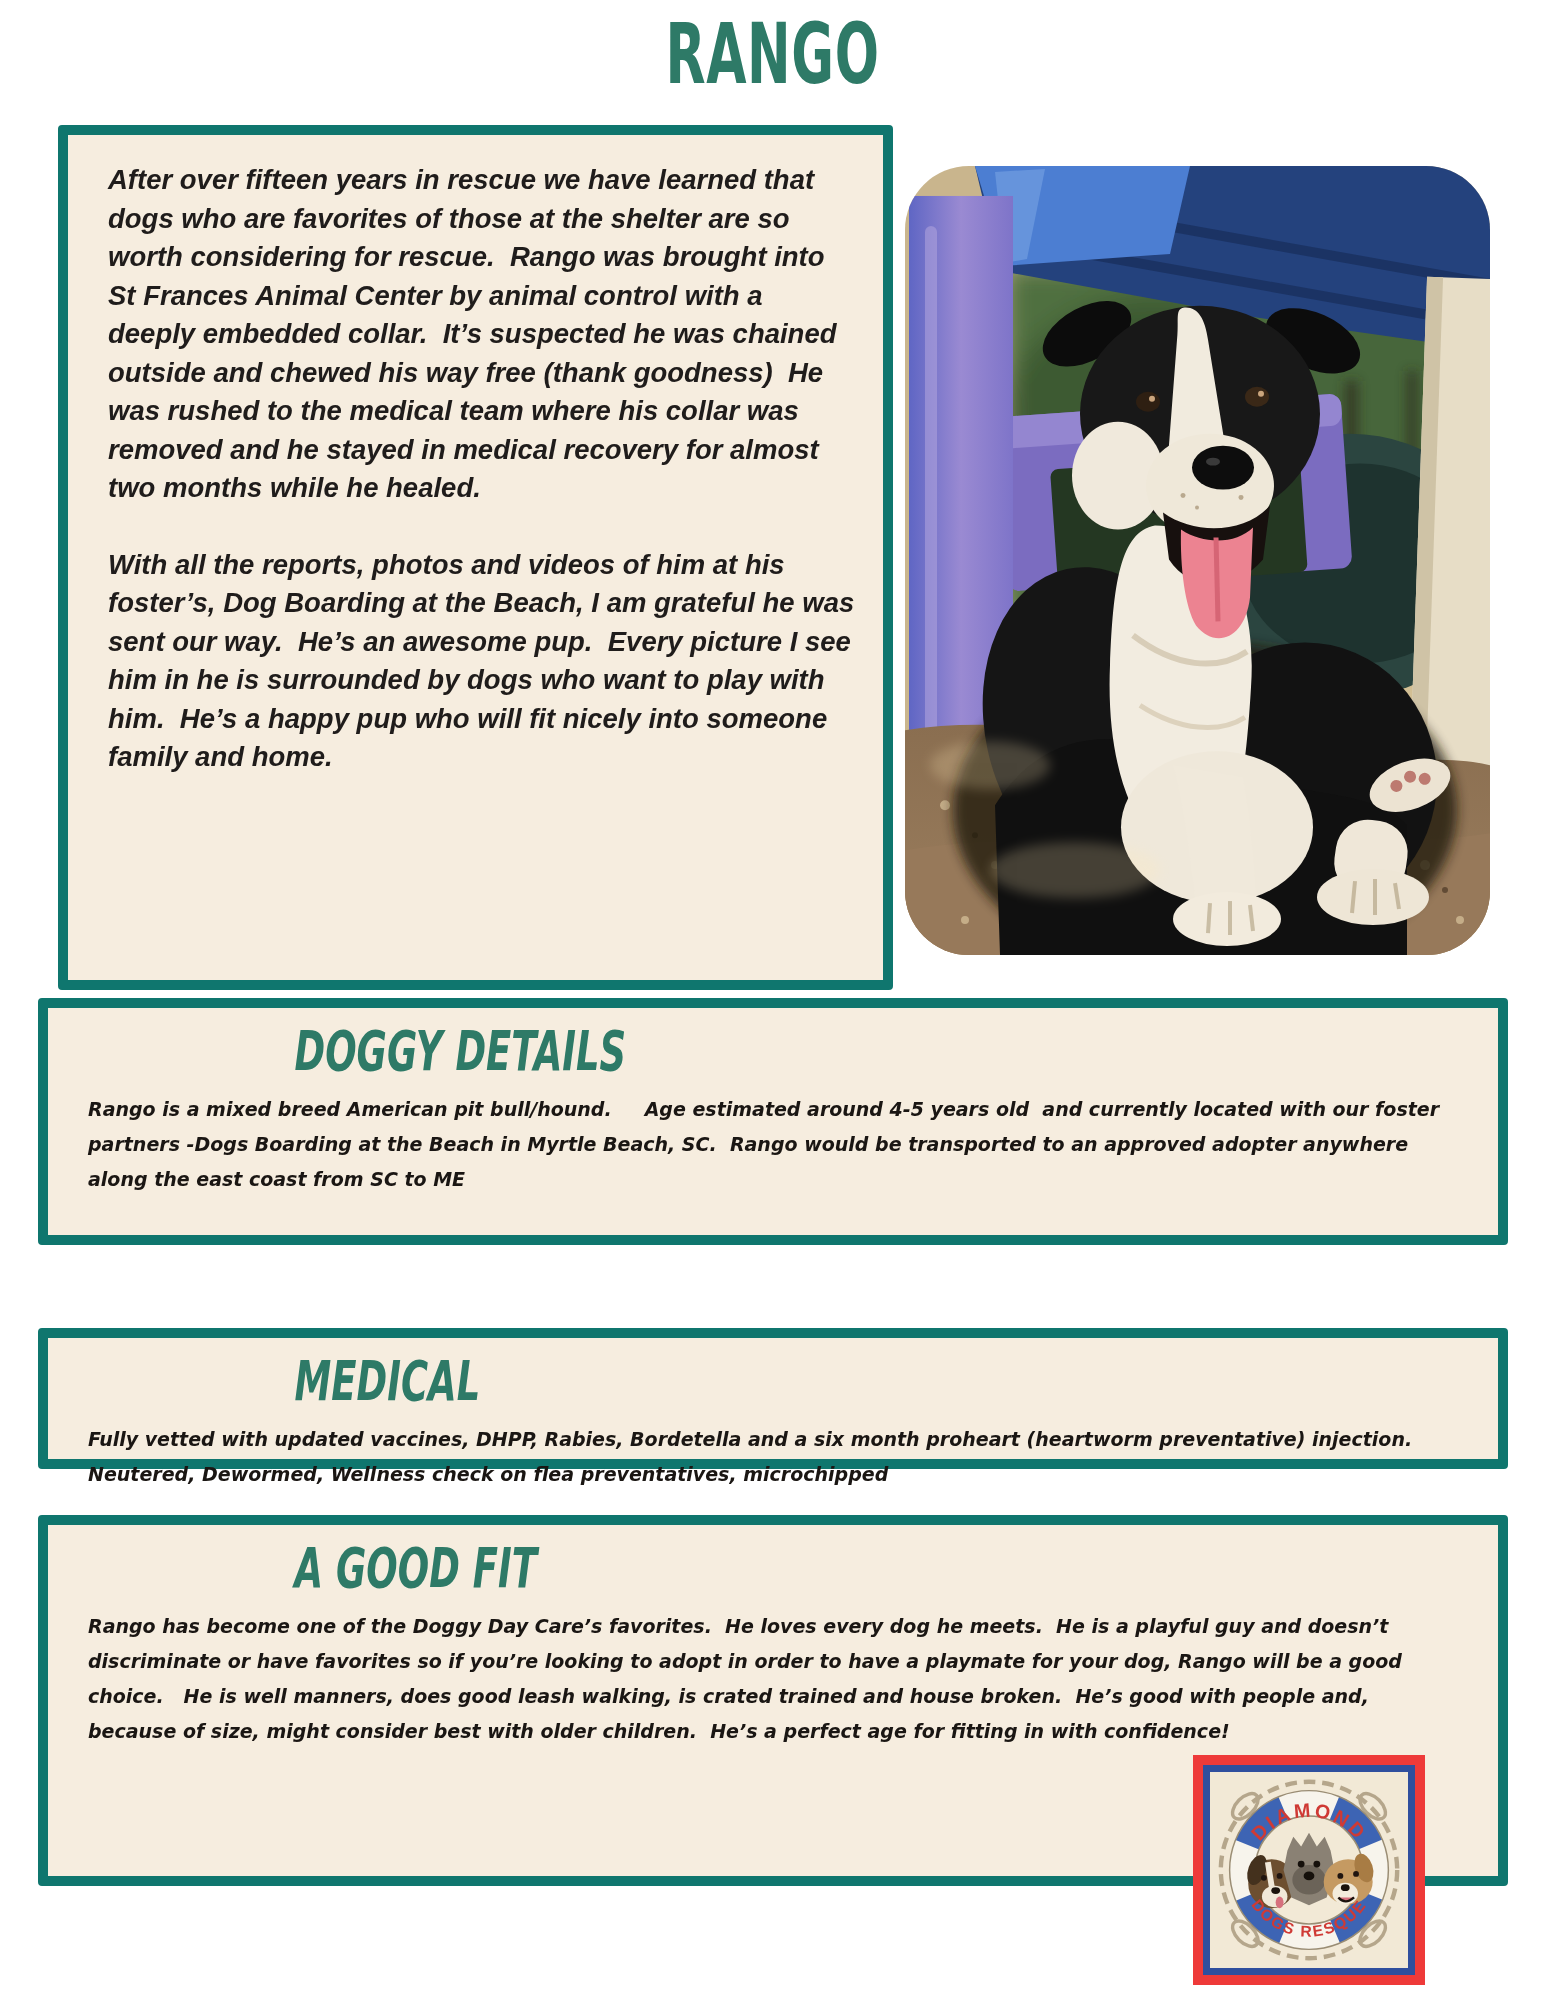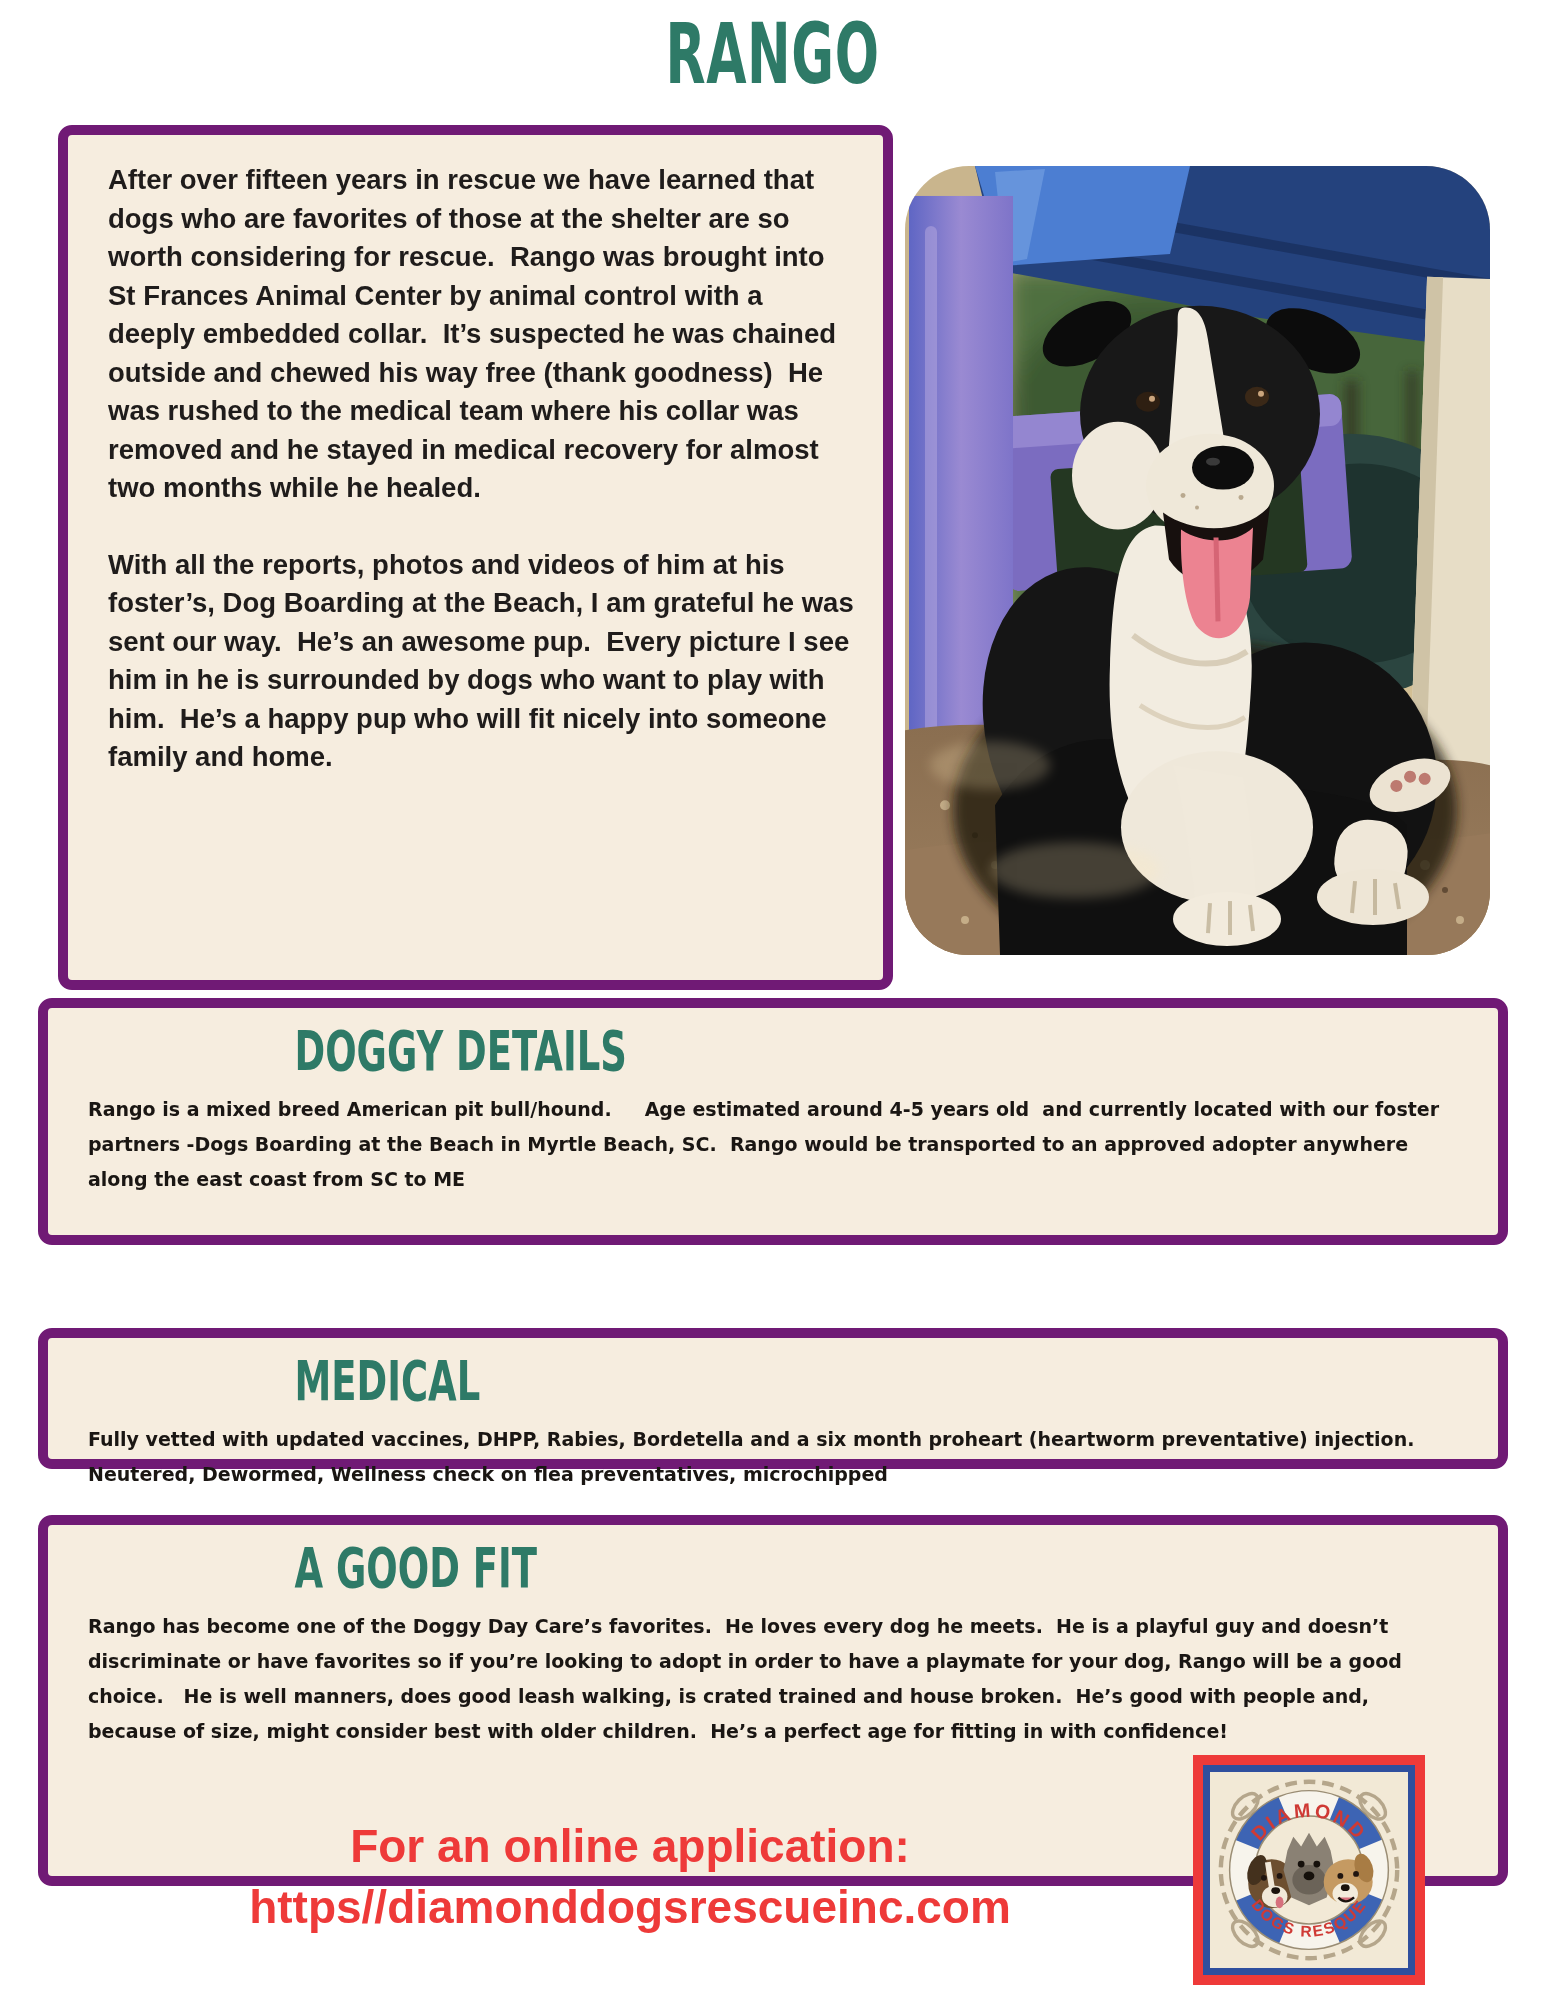--- a/index.html
+++ b/index.html
@@ -9,22 +9,22 @@
   }
   .display{
     color:#2e7a67;font-family:"DejaVu Sans",sans-serif;font-weight:800;
   }
   .title{
     position:absolute;top:6px;left:0;width:100%;text-align:center;
     font-size:84px;line-height:1.15;letter-spacing:1px;
     transform:scaleX(.62);
   }
   .box{
-    position:absolute;background:#f6eddf;border:10px solid #701a75;
-    border-radius:14px;box-sizing:border-box;
+    position:absolute;background:#f6eddf;border:10px solid #0f766e;
+    border-radius:4px;box-sizing:border-box;font-style:italic;
   }
   .intro{
     left:58px;top:125px;width:835px;height:865px;
     padding:26px 26px 18px 40px;
   }
   .intro p{
     margin:0 0 38px 0;font-size:27.5px;line-height:38.5px;font-weight:bold;
     color:#1f1c1b;white-space:pre-wrap;
   }
   .intro p:last-child{margin-bottom:0;}
@@ -234,24 +234,20 @@
   <div class="box section" id="section-medical">
     <h2 class="display">MEDICAL</h2>
     <p class="body">Fully vetted with updated vaccines, DHPP, Rabies, Bordetella and a six month proheart (heartworm preventative) injection.  Neutered, Dewormed, Wellness check on flea preventatives, microchipped</p>
   </div>
 
   <div class="box section" id="section-good-fit">
     <h2 class="display">A GOOD FIT</h2>
     <p class="body">Rango has become one of the Doggy Day Care’s favorites.  He loves every dog he meets.  He is a playful guy and doesn’t discriminate or have favorites so if you’re looking to adopt in order to have a playmate for your dog, Rango will be a good choice.   He is well manners, does good leash walking, is crated trained and house broken.  He’s good with people and, because of size, might consider best with older children.  He’s a perfect age for fitting in with confidence!</p>
   </div>
 
-  <div class="footer">
-    <div class="line">For an online application:</div>
-    <div class="line url">https//diamonddogsrescueinc.com</div>
-  </div>
 
   <div class="logo">
     <div class="logo-inner">
       <svg viewBox="0 0 200 200">
         <rect width="200" height="200" fill="#f2e9d6"></rect>
 
         <g stroke="#b5a68b" fill="none">
           <circle cx="100" cy="100" r="90" stroke-width="4.5" stroke-dasharray="12 7"></circle>
           <ellipse cx="35" cy="35" rx="16" ry="9" stroke-width="3.5" transform="rotate(-45 35 35)"></ellipse>
           <ellipse cx="165" cy="35" rx="16" ry="9" stroke-width="3.5" transform="rotate(45 165 35)"></ellipse>

